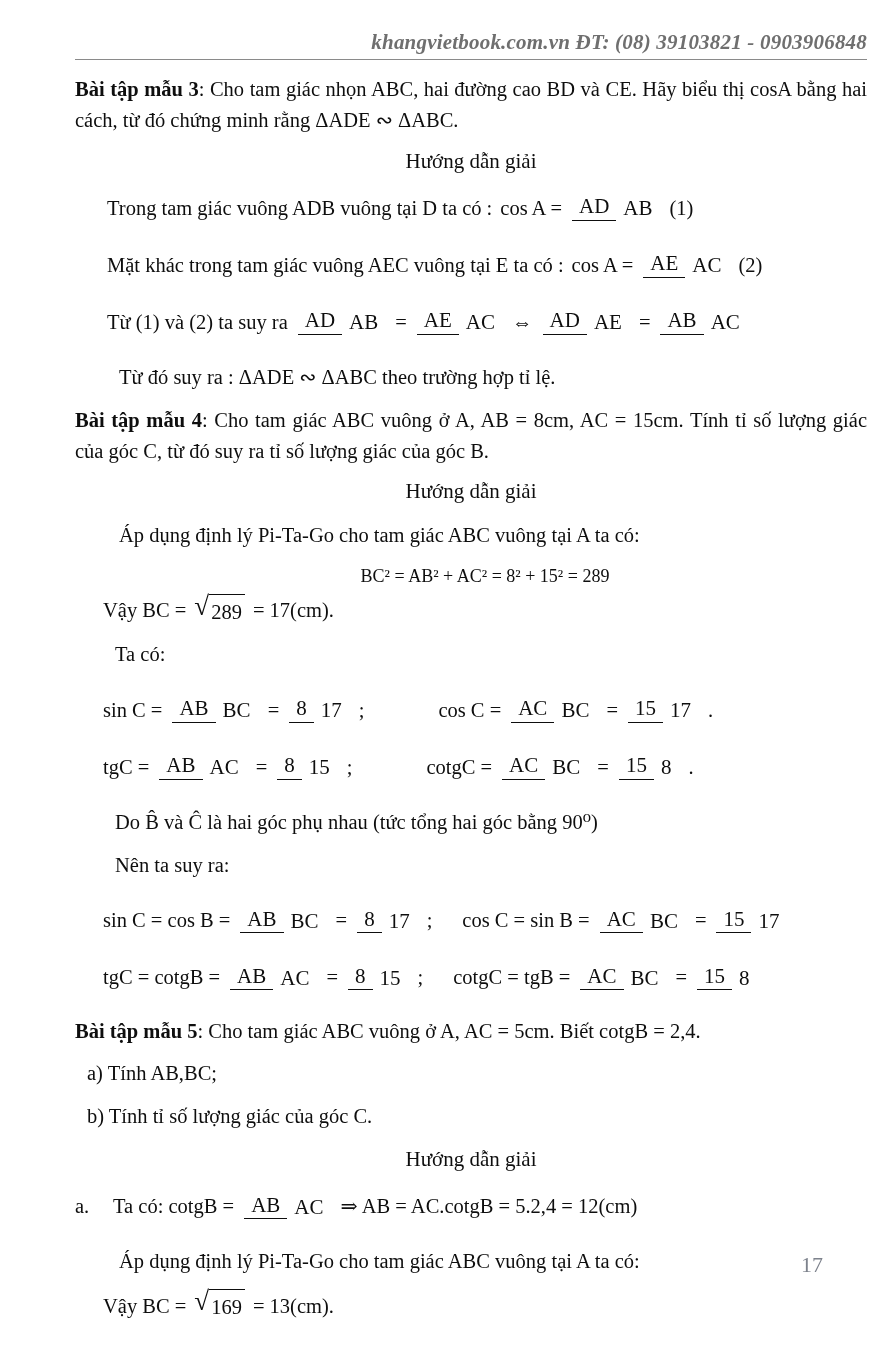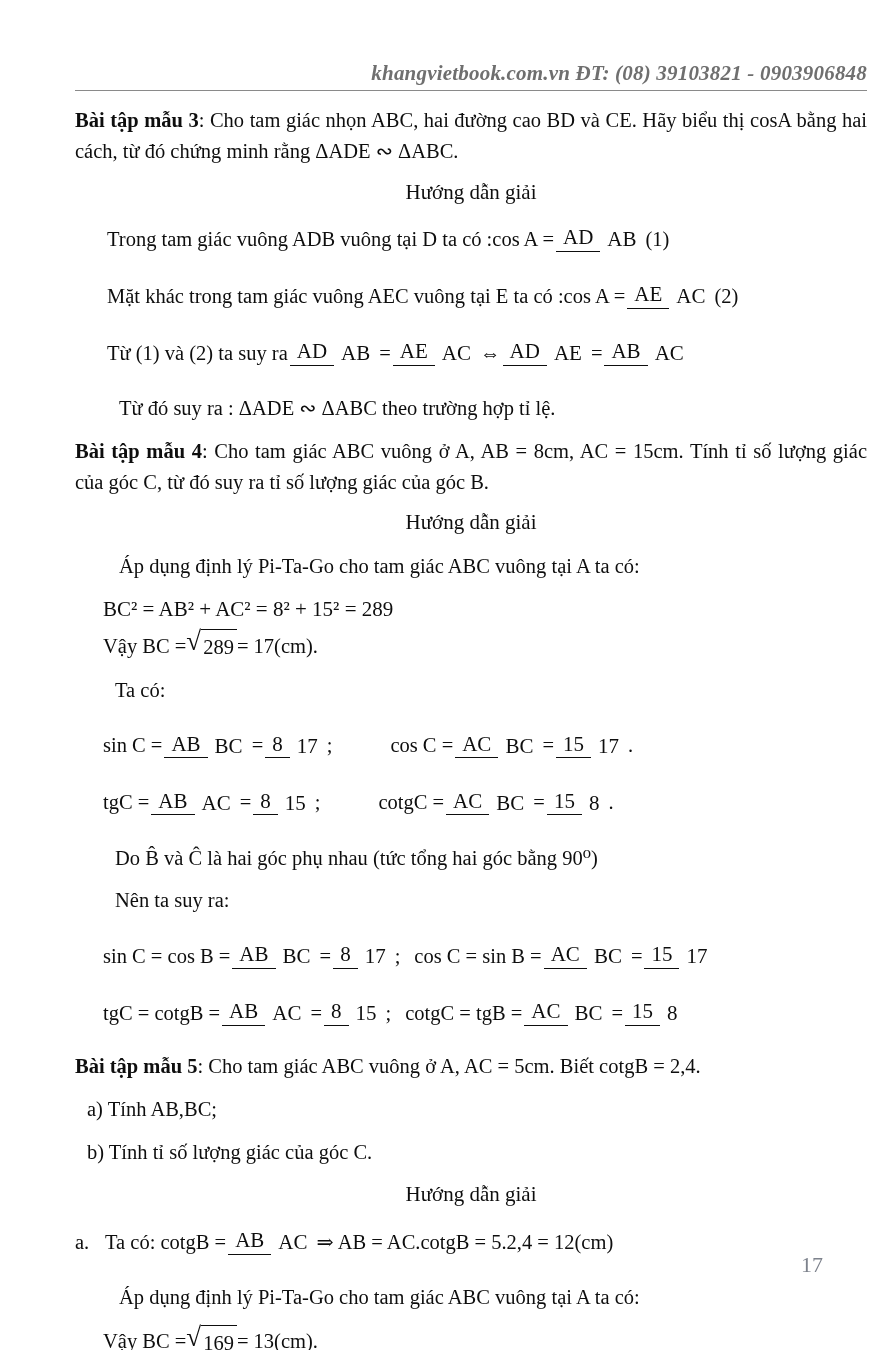--- a/index.html
+++ b/index.html
@@ -2,21 +2,21 @@
 <html><head>
 <meta charset="utf-8">
 <style>
   html,body { margin:0; padding:0; background:#ffffff; }
   body {
     width:895px; height:1350px; overflow:hidden; position:relative;
     font-family:"Liberation Serif","DejaVu Serif",serif;
     color:#0e0e0e; font-size:20.5px; line-height:1.5;
   }
   .page { position:relative; width:895px; height:1199px; box-sizing:border-box;
-          padding:61px 30px 0 75px; }
+          padding:30px 30px 0 75px; }
   .content { width:792px; }
 
   .header-site {
     text-align:right; font-style:italic; font-weight:bold;
     color:#6f6f6f; font-size:21px; letter-spacing:0.2px; line-height:1.2;
     padding-bottom:4px;
   }
   .header-rule { border:none; border-top:1.4px solid #8a8a8a; margin:0 0 14px 0; }
 
   .para { margin:10px 0; text-align:justify; }
@@ -25,39 +25,39 @@
 
   .guide {
     text-align:center; font-weight:normal; font-size:21px;
     margin:5px 0 3px 0;
   }
 
   .indent1 { padding-left:32px; }
   .indent2 { padding-left:28px; }
 
   .mrow {
-    display:flex; align-items:center; 
+    display:flex; align-items:center; gap:8px;
     min-height:56px; margin:1px 0; white-space:nowrap;
   }
   .mrow.short { min-height:30px; }
   .gapcol { width:58px; }
   .gapcol.small { width:14px; }
 
   .frac {
     display:inline-flex; flex-direction:row; align-items:center;
     vertical-align:middle; line-height:1.12; margin:0 2px; font-size:21px;
   }
   .frac .num { padding:0 7px 1px 7px; border-bottom:1.6px solid #0e0e0e; }
   .frac .den { padding:2px 7px 0 7px; }
 
   .sqrt-wrap { display:inline-flex; align-items:flex-start; }
   .sqrt-sign { font-size:27px; line-height:1; transform:translateY(-1px); }
   .sqrt-val  { border-top:1.6px solid #0e0e0e; padding:2px 3px 0 2px; }
 
-  .eqline { margin:4px 0; font-size:21px; }
+  .eqline { margin:4px 0; font-size:18px;text-align:center; }
   .marker { width:30px; display:inline-block; }
 
   .page-number {
     position:absolute; top:1248px; right:72px;
     color:#7d828c; font-size:22px;
   }
 </style>
 </head>
 <body>
 

